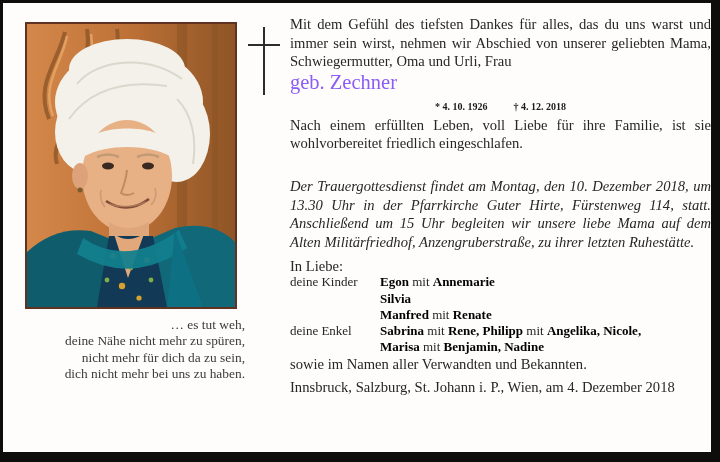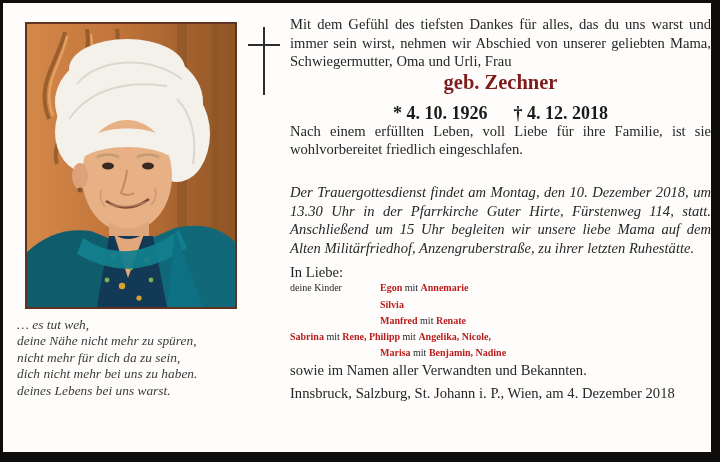--- a/index.html
+++ b/index.html
@@ -17,47 +17,47 @@
   
   .photo{
     position:absolute;left:22px;top:19px;
     width:208px;height:283px;
     border:2px solid #5f3222;
     background:#b06a33;
   }
   .photo svg{display:block;}
   .poem{
     position:absolute;left:14px;top:314px;width:228px;
-    text-align:left;font-style:italic;
+    text-align:right;
     font-size:13.4px;line-height:16.4px;color:#3b3b3b;
   }
   
   .cross{position:absolute;left:242px;top:21px;}
   
   .content{position:absolute;left:287px;top:12px;width:421px;}
   .para{font-size:14.6px;line-height:18.6px;text-align:justify;margin:0 0 0 0;}
   .para + .para{margin-top:24px;font-style:italic;}
   .name{
     text-align:center;font-weight:bold;color:#161616;
     font-size:30px;line-height:33px;margin-top:6px;letter-spacing:.5px;
   }
   .maiden{
-    text-align:center;font-weight:bold;color:#7f1d1d;
+    font-weight:normal;color:#8b5cf6;
     font-size:20.5px;line-height:23px;
   }
   .dates{
-    text-align:center;font-weight:bold;font-size:18px;line-height:18px;margin-top:10px;color:#1a1a1a;
+    text-align:center;font-weight:bold;font-size:10px;line-height:18px;margin-top:4px;color:#1a1a1a;
   }
   .date-gap{display:inline-block;width:26px;}
   .passing{}
   .service{margin-top:8px;}
   .in-love{font-size:14.6px;line-height:16px;margin-top:7px;}
-  .fam-row{display:flex;font-size:10px;line-height:16.2px;white-space:nowrap;}
+  .fam-row{display:flex;font-size:13px;line-height:16.2px;white-space:nowrap;}
   .fam-label{flex:0 0 90px;}
-  .fam-names b{color:#b91c1c;}
+  .fam-names b{color:#000000;}
   .closing{font-size:14.6px;line-height:16.6px;margin-top:1px;}
   .places{font-size:14.6px;line-height:19px;margin-top:5px;}
 </style>
 </head>
 <body>
 
 <div class="page">
 
   <div class="photo">
     <svg width="208" height="283" viewBox="0 0 208 283">
@@ -134,21 +134,20 @@
       <path d="M56,214 Q100,244 152,206 L160,224 Q104,262 50,230 Z" fill="#137e8d" opacity="0.95"></path>
       <path d="M148,206 L176,283 L140,283 Z" fill="#0e7083"></path>
     </svg>
   </div>
 
   <div class="poem">
     <div>… es tut weh,</div>
     <div>deine Nähe nicht mehr zu spüren,</div>
     <div>nicht mehr für dich da zu sein,</div>
     <div>dich nicht mehr bei uns zu haben.</div>
-    <div>deines Lebens bei uns warst.</div>
   </div>
 
   <div class="cross">
     <svg width="38" height="74" viewBox="0 0 38 74">
       <line x1="19" y1="3" x2="19" y2="71" stroke="#2c2c2c" stroke-width="2"></line>
       <line x1="3" y1="21" x2="35" y2="21" stroke="#2c2c2c" stroke-width="2"></line>
     </svg>
   </div>
 
   <div class="content">
@@ -171,20 +170,21 @@
     </div>
     <div class="fam-row">
       <span class="fam-label"></span>
       <span class="fam-names"><b>Silvia</b><span></span><b></b><span></span><b></b></span>
     </div>
     <div class="fam-row">
       <span class="fam-label"></span>
       <span class="fam-names"><b>Manfred</b><span> mit </span><b>Renate</b><span></span><b></b></span>
     </div>
     <div class="fam-row">
+      <span class="fam-label">deine Enkel</span>
       <span class="fam-names"><b>Sabrina</b><span> mit </span><b>Rene, Philipp</b><span> mit </span><b>Angelika, Nicole,</b></span>
     </div>
     <div class="fam-row">
       <span class="fam-label"></span>
       <span class="fam-names"><b>Marisa</b><span> mit </span><b>Benjamin, Nadine</b><span></span><b></b></span>
     </div>
 
     <div class="closing">sowie im Namen aller Verwandten und Bekannten.</div>
     <div class="places">Innsbruck, Salzburg, St. Johann i. P., Wien, am 4. Dezember 2018</div>
 

